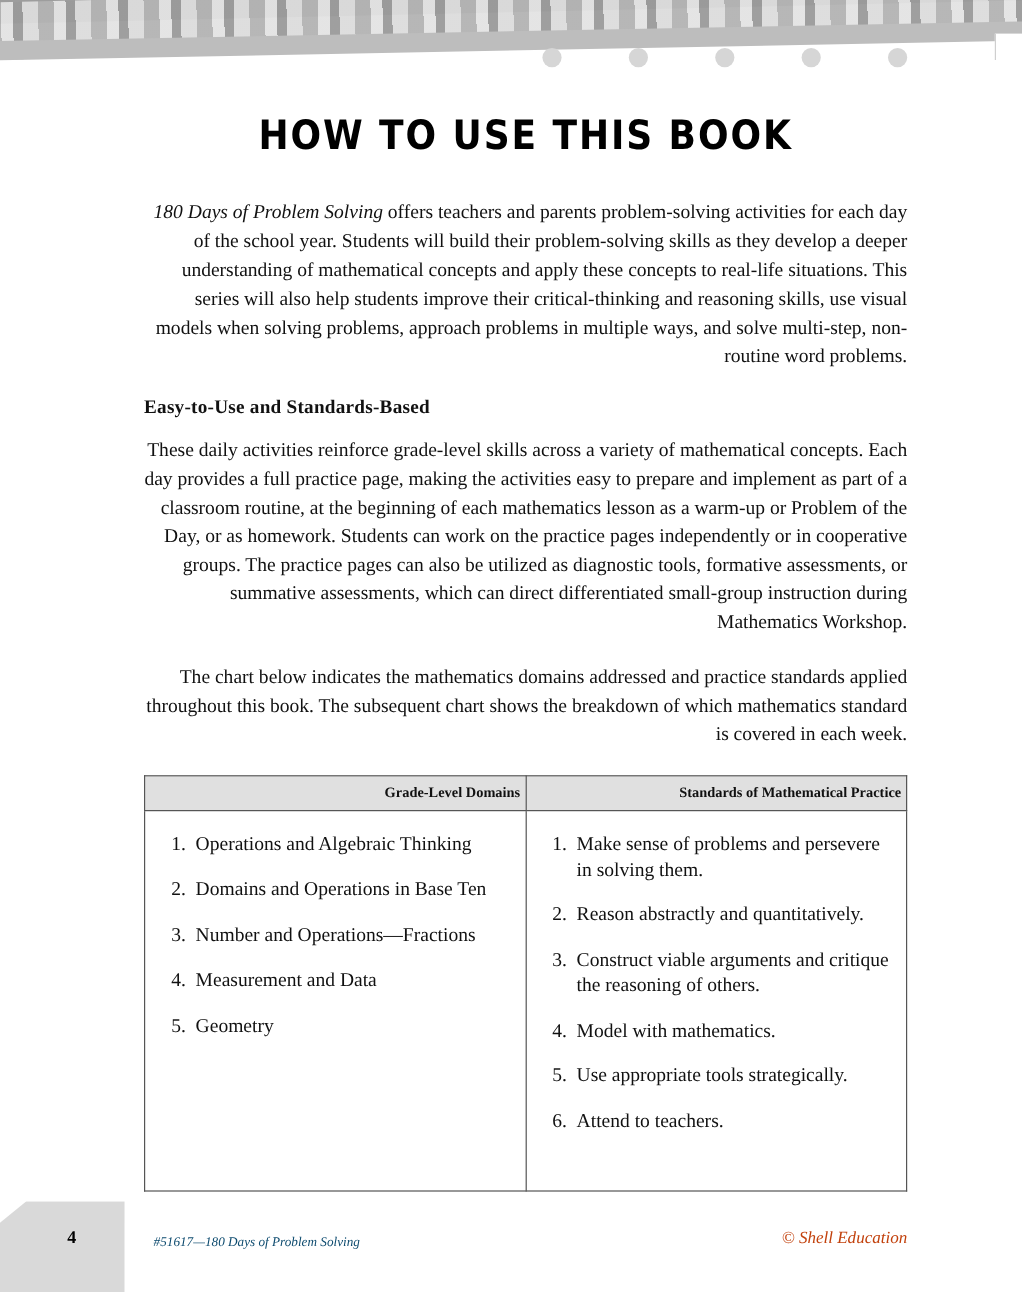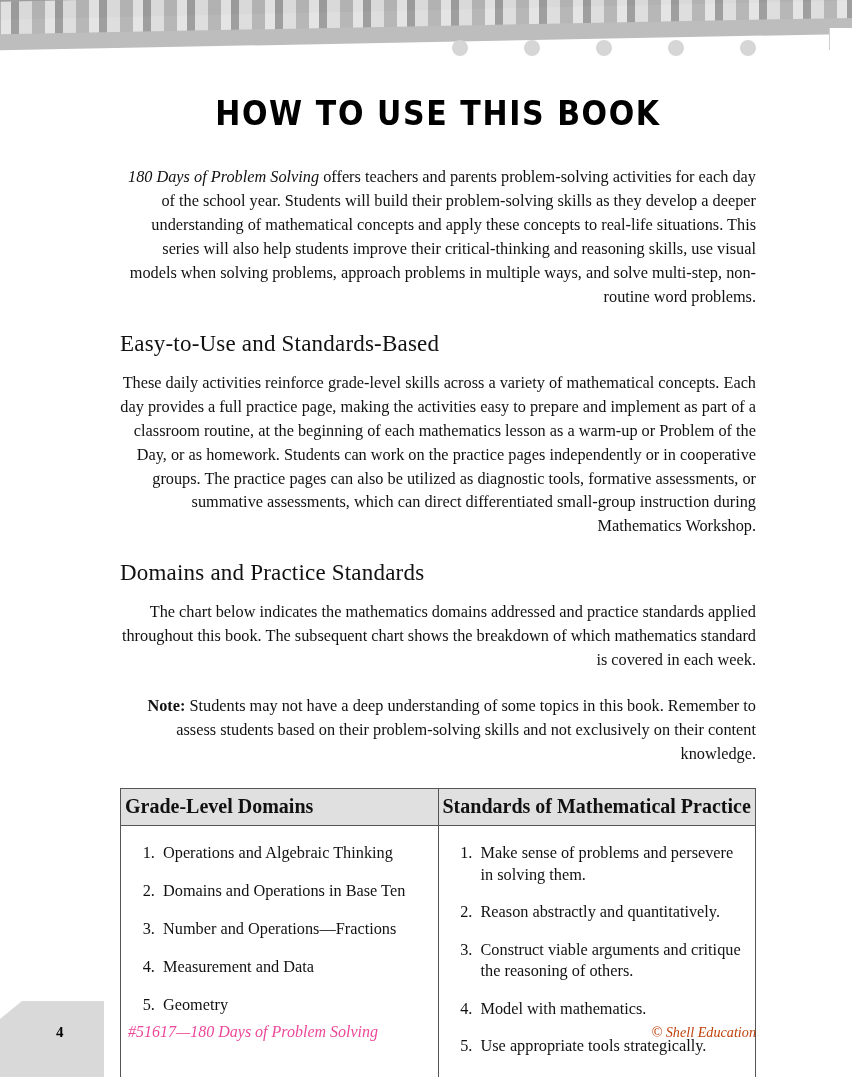--- a/index.html
+++ b/index.html
@@ -95,42 +95,42 @@
   }
   p.body {
     font-size: 16.3px;
     line-height: 1.47;
     margin: 0 0 22px 0;
     text-align: right;
   }
   .ital { font-style: italic; }
   h2.section {
     font-family: "Liberation Serif", serif;
-    font-weight: normal;
-    font-size: 23px;
+    font-weight: bold;
+    font-size: 16px;
     margin: 0 0 14px 0;
     letter-spacing: 0.2px;
   }
   .note-label { font-weight: bold; }
 
   
   .chart {
     margin-top: 20px;
     width: 636px;
     border: 1px solid #555555;
     border-collapse: collapse;
     table-layout: fixed;
   }
   .chart th {
     background: #e0e0e0;
     border: 1px solid #555555;
-    font-size: 20px;
+    font-size: 12px;
     font-weight: bold;
     padding: 6px 4px 7px 4px;
-    text-align: left;
+    text-align: right;
   }
   .chart td {
     border: 1px solid #555555;
     vertical-align: top;
     padding: 14px 10px 16px 10px;
     height: 286px;
   }
   ol.list {
     margin: 2px;
     padding: 0 0 0 26px;
@@ -165,23 +165,23 @@
     bottom: 36px;
     font-size: 15px;
     font-weight: bold;
     font-family: "Liberation Serif", serif;
     color: #000;
   }
   .footer-left {
     position: absolute;
     left: 128px;
     bottom: 36px;
-    font-size: 16px;
+    font-size: 11px;
     font-style: italic;
-    color: #ec4899;
+    color: #0c4a6e;
   }
   .footer-right {
     position: absolute;
     right: 96px;
     bottom: 36px;
     font-size: 14.2px;
     color: #c2410c;
     font-style: italic;
   }
 </style>
@@ -204,24 +204,22 @@
 
 <div class="content">
 
   <h1 class="page-title">HOW TO USE THIS BOOK</h1>
 
   <p class="body"><span class="ital">180 Days of Problem Solving</span><span> offers teachers and parents problem-solving activities for each day of the school year. Students will build their problem-solving skills as they develop a deeper understanding of mathematical concepts and apply these concepts to real-life situations. This series will also help students improve their critical-thinking and reasoning skills, use visual models when solving problems, approach problems in multiple ways, and solve multi-step, non-routine word problems.</span></p>
 
   <h2 class="section">Easy-to-Use and Standards-Based</h2>
   <p class="body">These daily activities reinforce grade-level skills across a variety of mathematical concepts. Each day provides a full practice page, making the activities easy to prepare and implement as part of a classroom routine, at the beginning of each mathematics lesson as a warm-up or Problem of the Day, or as homework. Students can work on the practice pages independently or in cooperative groups. The practice pages can also be utilized as diagnostic tools, formative assessments, or summative assessments, which can direct differentiated small-group instruction during Mathematics Workshop.</p>
 
-  <h2 class="section">Domains and Practice Standards</h2>
   <p class="body">The chart below indicates the mathematics domains addressed and practice standards applied throughout this book. The subsequent chart shows the breakdown of which mathematics standard is covered in each week.</p>
 
-  <p class="body"><span class="note-label">Note:</span><span> Students may not have a deep understanding of some topics in this book. Remember to assess students based on their problem-solving skills and not exclusively on their content knowledge.</span></p>
 
   <table class="chart">
     <thead>
       <tr>
         <th>Grade-Level Domains</th>
         <th>Standards of Mathematical Practice</th>
       </tr>
     </thead>
     <tbody>
       <tr>

